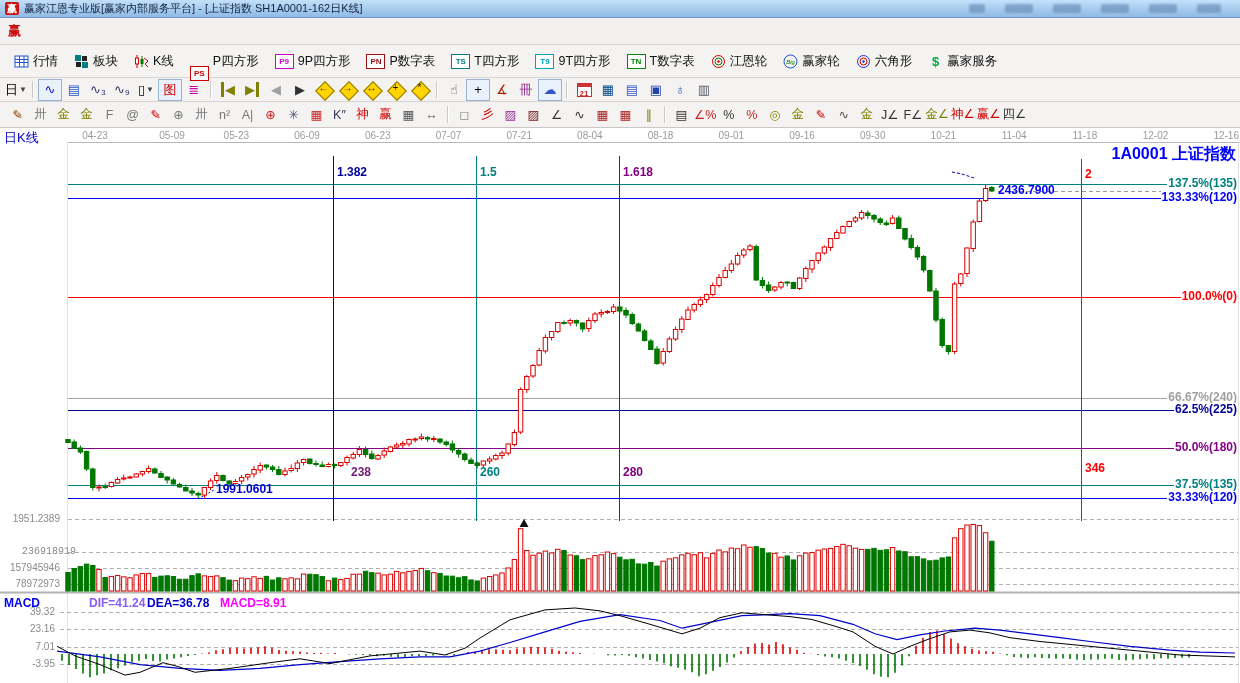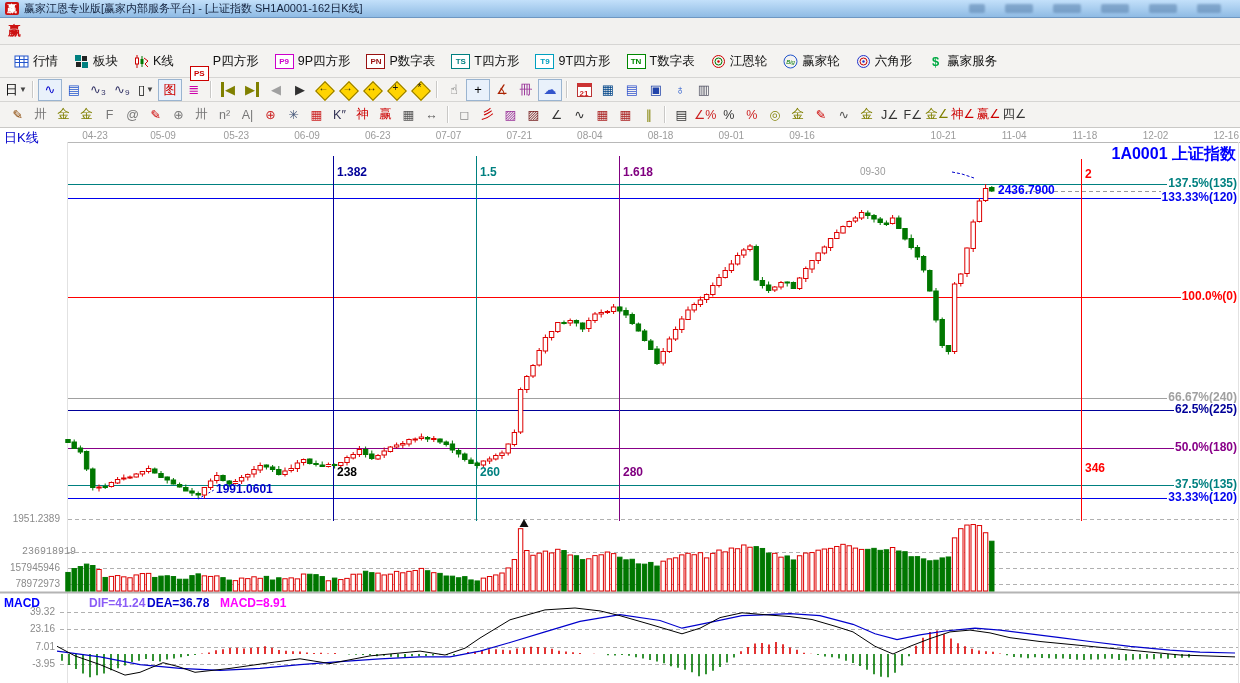--- a/index.html
+++ b/index.html
@@ -958,46 +958,46 @@
       <line x1="1175" y1="526" x2="1175" y2="530.0678190435143" stroke="#007700" stroke-width="1.6"></line>
       <line x1="1182" y1="526" x2="1182" y2="529.7643007953201" stroke="#007700" stroke-width="1.6"></line>
       <line x1="1189" y1="526" x2="1189" y2="529.545330596148" stroke="#007700" stroke-width="1.6"></line>
       <polyline points="57,523.1 100,528.9 140,536.6 180,540.4 220,542.3 260,540.4 300,536.6 340,533.7 380,530.8 420,528.9 450,528.9 480,523.1 510,514.5 545,503.9 580,493.4 620,486.7 660,492.5 682,500.2 710,494.4 742,487.7 790,485.7 820,487.7 853,496.3 875,505.8 897,511.6 920,506.9 945,503.0 975,500.2 1000,502.1 1030,505.8 1060,509.7 1090,513.5 1130,518.3 1170,522.2 1200,524.1 1235,525.0" fill="none" stroke="#0000cc" stroke-width="1.2"></polyline>
       <polyline points="57,518.3 75,527.9 100,536.6 125,547.1 140,544.3 163,534.7 178,538.5 195,544.3 230,540.4 270,534.7 300,530.8 330,535.6 370,527.9 420,523.1 445,527.0 465,520.2 480,510.0 510,491.8 545,481.9 575,480.0 600,482.9 620,487.7 650,496.3 682,505.8 700,500.2 720,489.6 742,484.8 765,486.7 790,488.6 812,491.5 835,498.2 853,503.9 875,518.3 893,526.0 910,518.3 930,510.6 950,503.9 970,502.1 990,504.9 1010,509.7 1040,513.5 1070,516.4 1100,519.3 1140,523.1 1180,527.0 1235,528.9" fill="none" stroke="#000000" stroke-width="1"></polyline>
     </svg>
   <div id="labels">
     <div class="period-label">日K线</div>
     <div class="symbol-label">1A0001  上证指数</div>
   <div class="date" style="left: 73px;">04-23</div>
-      <div class="date" style="left: 141px;">05-09</div>
+      <div class="date" style="left: 150px;">05-09</div>
       <div class="date" style="left: 214.4px;">05-23</div>
       <div class="date" style="left: 285.1px;">06-09</div>
       <div class="date" style="left: 355.8px;">06-23</div>
       <div class="date" style="left: 426.5px;">07-07</div>
       <div class="date" style="left: 497.2px;">07-21</div>
       <div class="date" style="left: 567.9px;">08-04</div>
       <div class="date" style="left: 638.6px;">08-18</div>
       <div class="date" style="left: 709.3px;">09-01</div>
       <div class="date" style="left: 780px;">09-16</div>
-      <div class="date" style="left: 850.7px; margin-top: 36px;">09-30</div>
+      <div class="date" style="left: 850.7px;">09-30</div>
       <div class="date" style="left: 921.4px;">10-21</div>
       <div class="date" style="left: 992.1px;">11-04</div>
       <div class="date" style="left: 1062.8px;">11-18</div>
       <div class="date" style="left: 1133.5px;">12-02</div>
       <div class="date" style="left: 1204.2px;">12-16</div>
       <div class="lbl lvl" style="color: rgb(0, 128, 128); top: 49px; right: 2px;">137.5%(135)</div>
       <div class="lbl lvl" style="color: rgb(0, 0, 238); top: 63px; right: 2px;">133.33%(120)</div>
       <div class="lbl lvl" style="color: rgb(255, 0, 0); top: 162px; right: 2px;">100.0%(0)</div>
       <div class="lbl lvl" style="color: rgb(160, 160, 160); top: 263px; right: 2px;">66.67%(240)</div>
       <div class="lbl lvl" style="color: rgb(0, 0, 153); top: 275px; right: 2px;">62.5%(225)</div>
       <div class="lbl lvl" style="color: rgb(136, 0, 136); top: 313px; right: 2px;">50.0%(180)</div>
       <div class="lbl lvl" style="color: rgb(0, 128, 128); top: 350px; right: 2px;">37.5%(135)</div>
       <div class="lbl lvl" style="color: rgb(0, 0, 238); top: 363px; right: 2px;">33.33%(120)</div>
       <div class="lbl" style="color: rgb(0, 0, 153); left: 337px; top: 38px;">1.382</div>
-      <div class="lbl" style="color: #000000; left: 337px; top: 338px;">238</div>
+      <div class="lbl" style="color: #701a75; left: 351px; top: 338px;">238</div>
       <div class="lbl" style="color: rgb(0, 128, 128); left: 480px; top: 38px;">1.5</div>
       <div class="lbl" style="color: rgb(0, 128, 128); left: 480px; top: 338px;">260</div>
       <div class="lbl" style="color: rgb(128, 0, 128); left: 623px; top: 38px;">1.618</div>
       <div class="lbl" style="color: rgb(128, 0, 128); left: 623px; top: 338px;">280</div>
       <div class="lbl" style="color: rgb(255, 0, 0); left: 1085px; top: 40px;">2</div>
       <div class="lbl" style="color: rgb(255, 0, 0); left: 1085px; top: 334px;">346</div>
       <div class="lbl" style="color: rgb(0, 0, 255); left: 998px; top: 56px;">2436.7900</div>
       <div class="lbl" style="color: rgb(0, 0, 204); left: 216px; top: 355px;">1991.0601</div>
       <div class="scale" style="left: 0px; top: 385px;">1951.2389</div>
       <div class="scale" style="left: 16px; top: 418px; font-family: Liberation Mono, monospace;">236918919</div>

